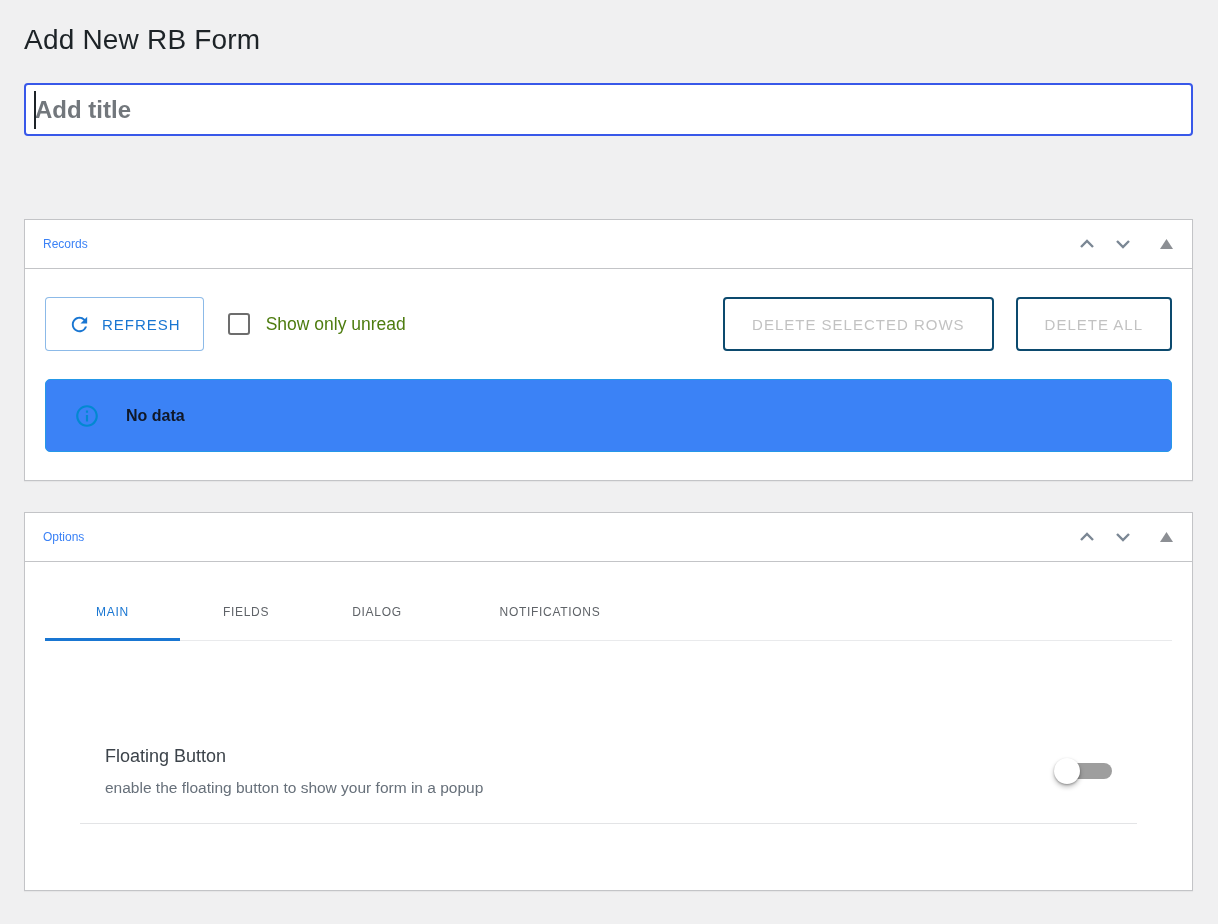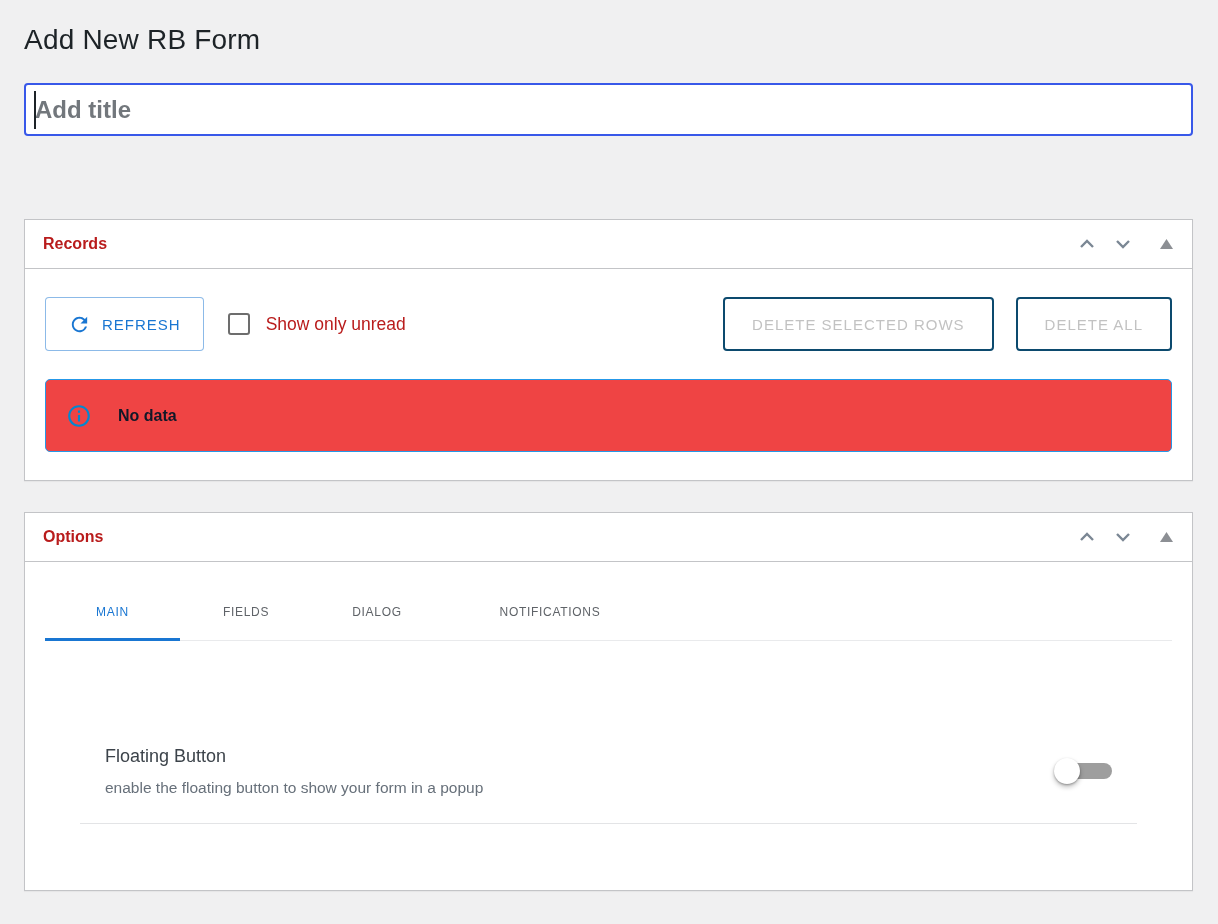--- a/index.html
+++ b/index.html
@@ -35,21 +35,21 @@
   .panel{
     background:#fff;border:1px solid #c3c4c7;
     box-shadow:0 1px 1px rgba(0,0,0,.04);
   }
   .panel.records{margin-top:83px;}
   .panel.options{margin-top:31px;}
   .panel-header{
     display:flex;align-items:center;height:48px;
     border-bottom:1px solid #c3c4c7;padding:0 18px;
   }
-  .panel-title{flex:1;font-size:16px;font-weight:700;color:#b91c1c;}
+  .panel-title{flex:1;font-size:12px;font-weight:400;color:#3b82f6;}
   .panel-controls{display:flex;align-items:center;gap:16px;}
   .icon-btn{display:inline-flex;align-items:center;justify-content:center;cursor:pointer;background:none;border:none;padding:0;}
   .collapse-gap{margin-left:10px;}
 
   
   .records-body{padding:0 20px 28px;}
   .toolbar{display:flex;align-items:center;margin-top:28px;}
   .btn{
     height:54px;border-radius:4px;background:#fff;box-sizing:border-box;
     display:inline-flex;align-items:center;justify-content:center;
@@ -57,27 +57,27 @@
     font-family:"Liberation Sans",sans-serif;cursor:pointer;
   }
   .btn-refresh{border:1px solid rgba(25,118,210,.5);color:#1976d2;padding:0 22px;gap:11px;text-align:right;}
   .btn-disabled{border:2px solid #0c4a6e;color:#c2c2c2;cursor:default;}
   .btn-del-sel{padding:0 27px;margin-left:auto;}
   .btn-del-all{padding:0 27px;margin-left:22px;}
   .checkbox{
     width:22px;height:22px;box-sizing:border-box;background:#fff;
     border:2.5px solid #6d6d6d;border-radius:3px;margin-left:24px;cursor:pointer;flex:none;
   }
-  .checkbox-label{margin-left:16px;font-size:17.5px;color:#b91c1c;cursor:default;}
+  .checkbox-label{margin-left:16px;font-size:17.5px;color:#4d7c0f;cursor:default;}
 
   
   .alert{
     margin-top:28px;height:73px;box-sizing:border-box;
-    border:1px solid #2598e8;border-radius:5px;background:#ef4444;
-    display:flex;align-items:center;padding-left:20px;
+    border:1px solid #2598e8;border-radius:5px;background:#3b82f6;
+    display:flex;align-items:center;padding-left:28px;
   }
   .alert-text{margin-left:26px;font-size:16px;font-weight:700;color:#101828;}
 
   
   .tabs-wrap{margin:22px 20px 0;display:flex;border-bottom:1px solid #e9eaec;}
   .tab{
     height:56px;display:flex;align-items:center;justify-content:center;
     font-size:12px;font-weight:500;letter-spacing:.7px;color:#5f6368;
     position:relative;cursor:pointer;user-select:none;
   }

